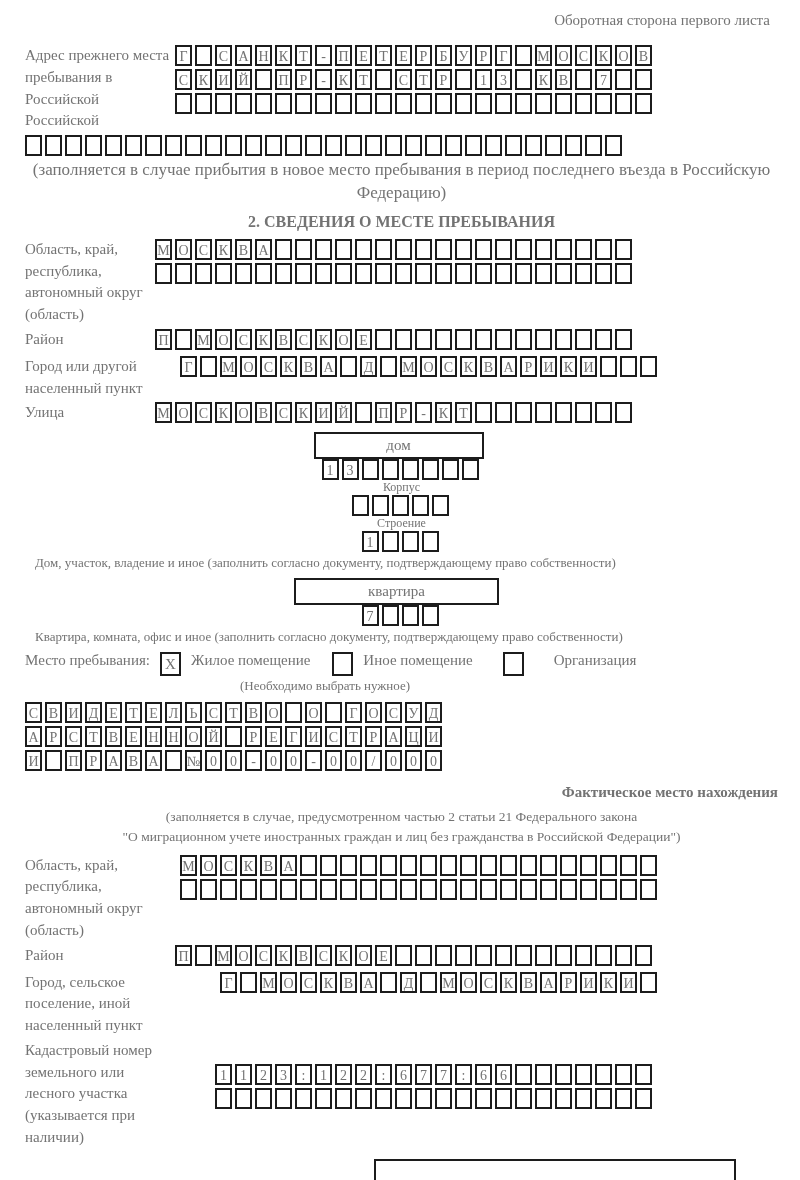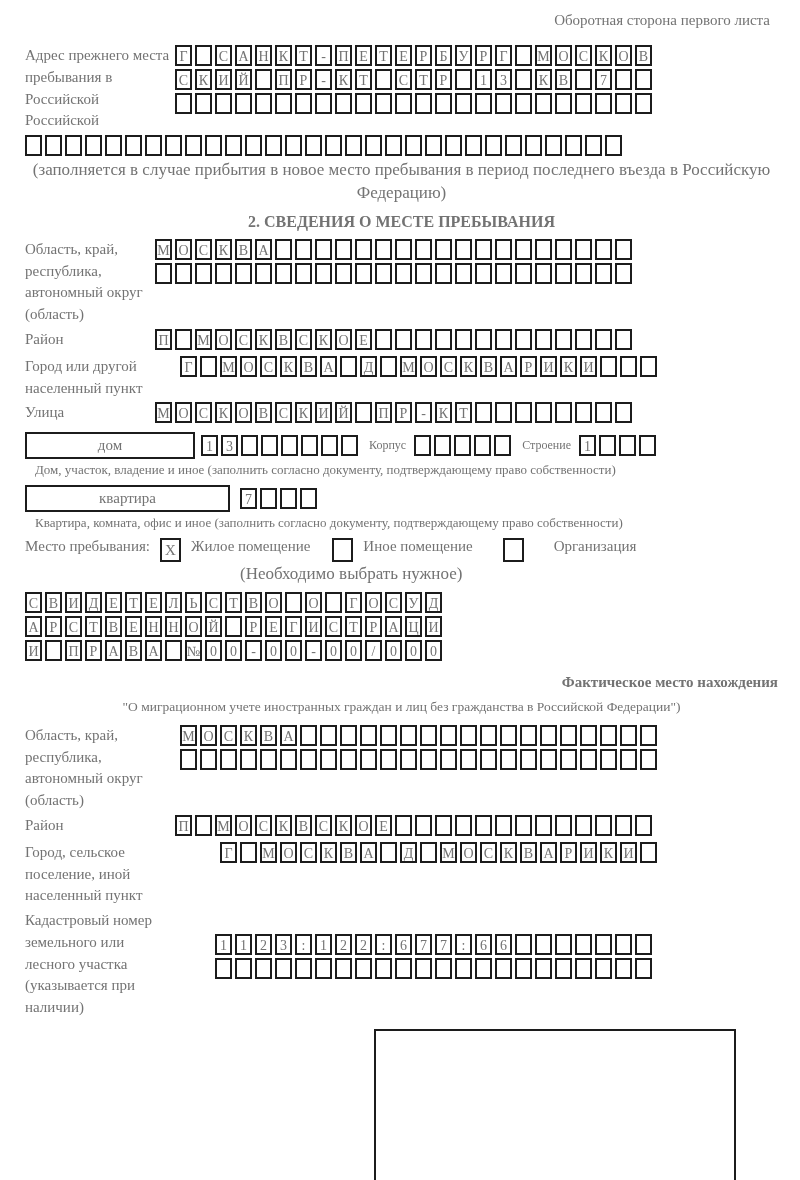--- a/index.html
+++ b/index.html
@@ -29,30 +29,30 @@
     margin-right: 3px;
     font-size: 14px; line-height: 19px; text-align: center;
     flex-shrink: 0;
   }
   .off5 { margin-left: 5px; } .off25 { margin-left: 25px; }
   .off40 { margin-left: 40px; } .off45 { margin-left: 45px; }
 
   .note-c { text-align: center; font-size: 17px; line-height: 1.35; margin: 2px 0 8px; }
   .sec-title { text-align: center; font-weight: bold; font-size: 16px; margin: 2px 0 8px; }
 
-  .inline-row { display: flex; align-items: center; margin: 6px 0 3px; }
+  .inline-row { display: flex; align-items: center; margin: 6px 0 3px; flex-direction: column; }
   .wide-box { border: 2px solid #1c1c1c; height: 27px; display: flex; align-items: center; justify-content: center; font-size: 15px; flex-shrink: 0; }
   .wb-dom { width: 170px; margin-right: 6px; }
   .wb-kv  { width: 205px; margin-right: 10px; }
   .mini-label { font-size: 12px; margin: 0 8px; white-space: nowrap; }
   .caption { font-size: 13px; margin: 1px 0 7px 10px; }
 
   .chk-row { display: flex; align-items: flex-start; font-size: 15px; margin-top: 6px; }
   .chk-box { width: 21px; height: 24px; border: 2px solid #1c1c1c; text-align: center; line-height: 20px; font-size: 15px; margin: 0 10px; flex-shrink: 0; }
-  .chk-note { font-size: 17px; margin: 2px 0 8px 215px; }
+  .chk-note { font-size: 13px; margin: 2px 0 8px 215px; }
 
   .fact-title { text-align: right; font-weight: bold; font-size: 15px; margin: 10px 0 6px; }
   .fact-note { text-align: center; font-size: 13.5px; line-height: 1.45; margin-bottom: 8px; }
 
   .stamp-wrap { display: flex; justify-content: flex-end; margin-top: 10px; padding-right: 20px; }
   .stamp-col { width: 392px; }
   .stamp-box { width: 362px; height: 175px; border: 2px solid #1c1c1c; margin-left: 8px; }
 </style>
 </head>
 <body>
@@ -449,20 +449,21 @@
           <span class="cell">/</span>
           <span class="cell">0</span>
           <span class="cell">0</span>
           <span class="cell">0</span>
         </div>
     </div>
   </div>
 
   <div class="fact-title">Фактическое место нахождения</div>
   <div class="fact-note">
+    <div>(заполняется в случае, предусмотренном частью 2 статьи 21 Федерального закона</div>
     <div>"О миграционном учете иностранных граждан и лиц без гражданства в Российской Федерации")</div>
   </div>
 
   <div class="field">
     <div class="flabel w150">Область, край, республика, автономный округ (область)</div>
     <div class="rows">
       <div class="cellrow off5">
           <span class="cell">М</span>
           <span class="cell">О</span>
           <span class="cell">С</span>

